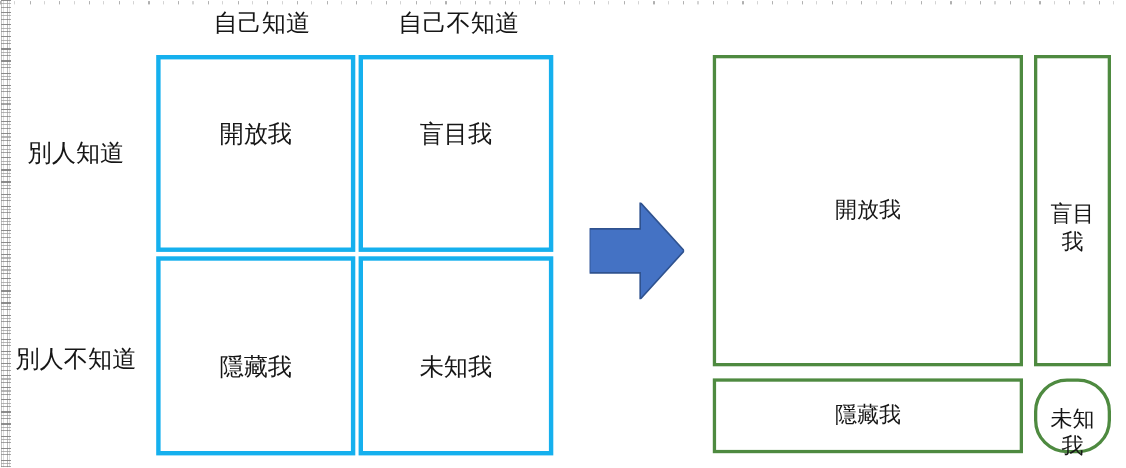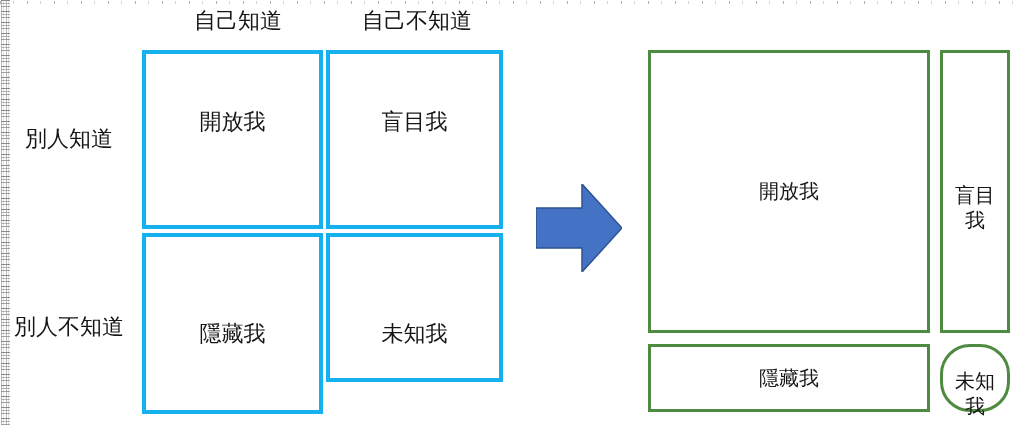--- a/index.html
+++ b/index.html
@@ -142,21 +142,21 @@
   </div>
 
   <div class="blue-cell" style="left:326px; top:50px; width:177px; height:179px;padding-left:45px;">
     <div class="cell-label cjk" style="top:55px;">盲目我</div>
   </div>
 
   <div class="blue-cell" style="left:142px; top:233px; width:181px; height:181px;">
     <div class="cell-label cjk" style="top:84px;">隱藏我</div>
   </div>
 
-  <div class="blue-cell" style="left:326px; top:233px; width:177px; height:149px;">
+  <div class="blue-cell" style="left:326px; top:233px; width:177px; height:181px;">
     <div class="cell-label cjk" style="top:84px;">未知我</div>
   </div>
 
   <div class="arrow">
     <svg width="86" height="88" viewBox="0 0 86 88" xmlns="http://www.w3.org/2000/svg">
       <polygon points="0,24 46,24 46,0 86,44 46,88 46,64 0,64" fill="#4472C4" stroke="#2F528F" stroke-width="1.5"></polygon>
     </svg>
   </div>
 
   <div class="green-box" style="left:648px; top:50px; width:282px; height:283px;">

